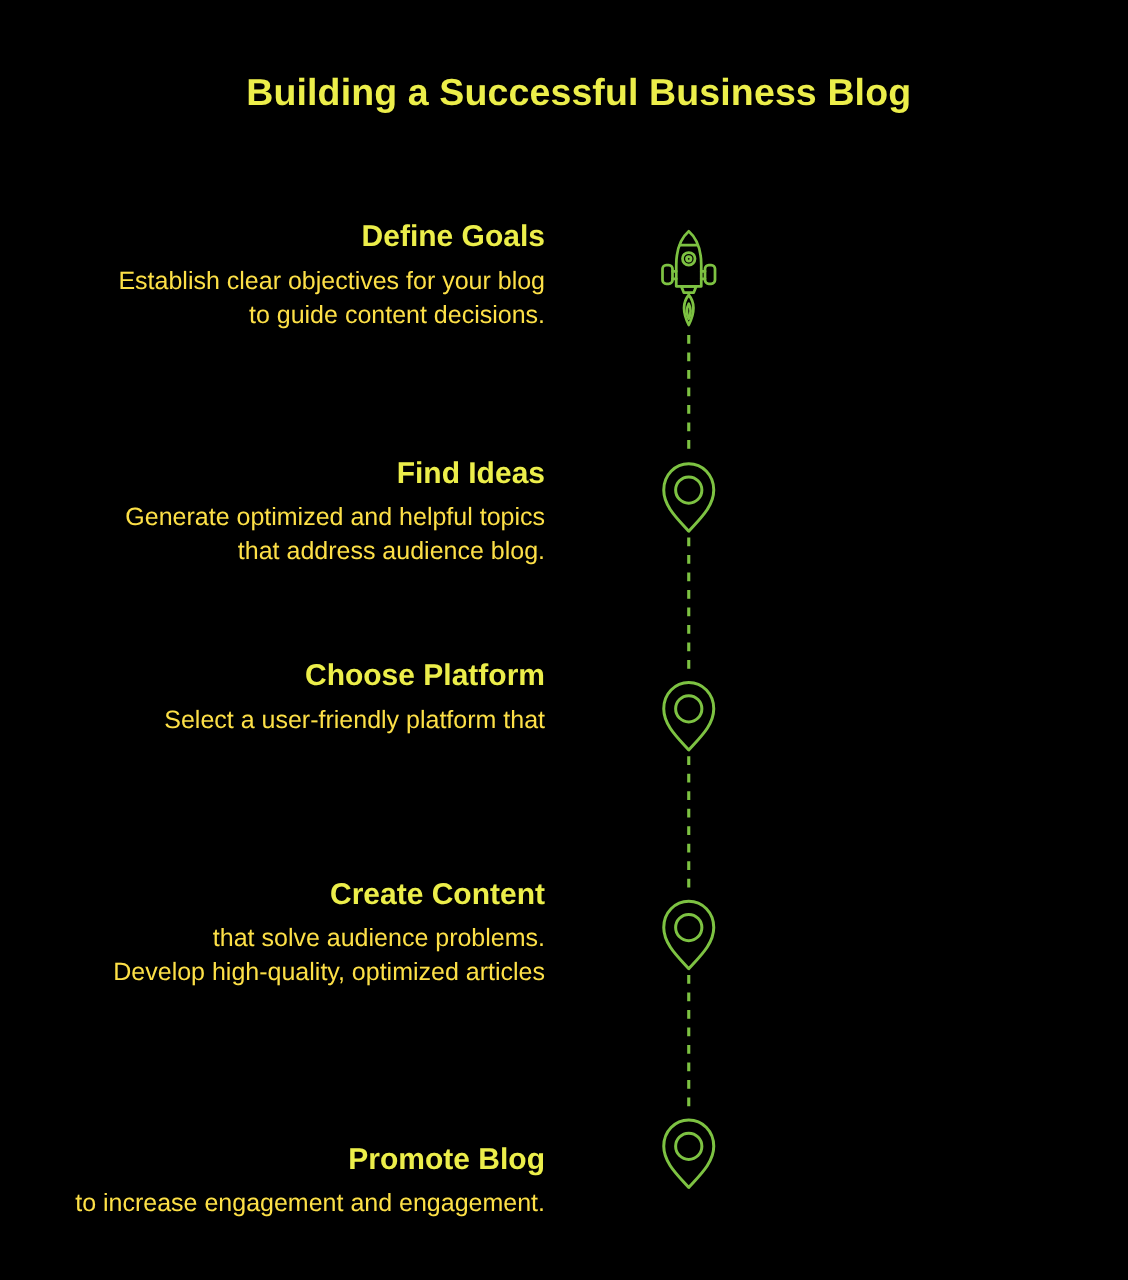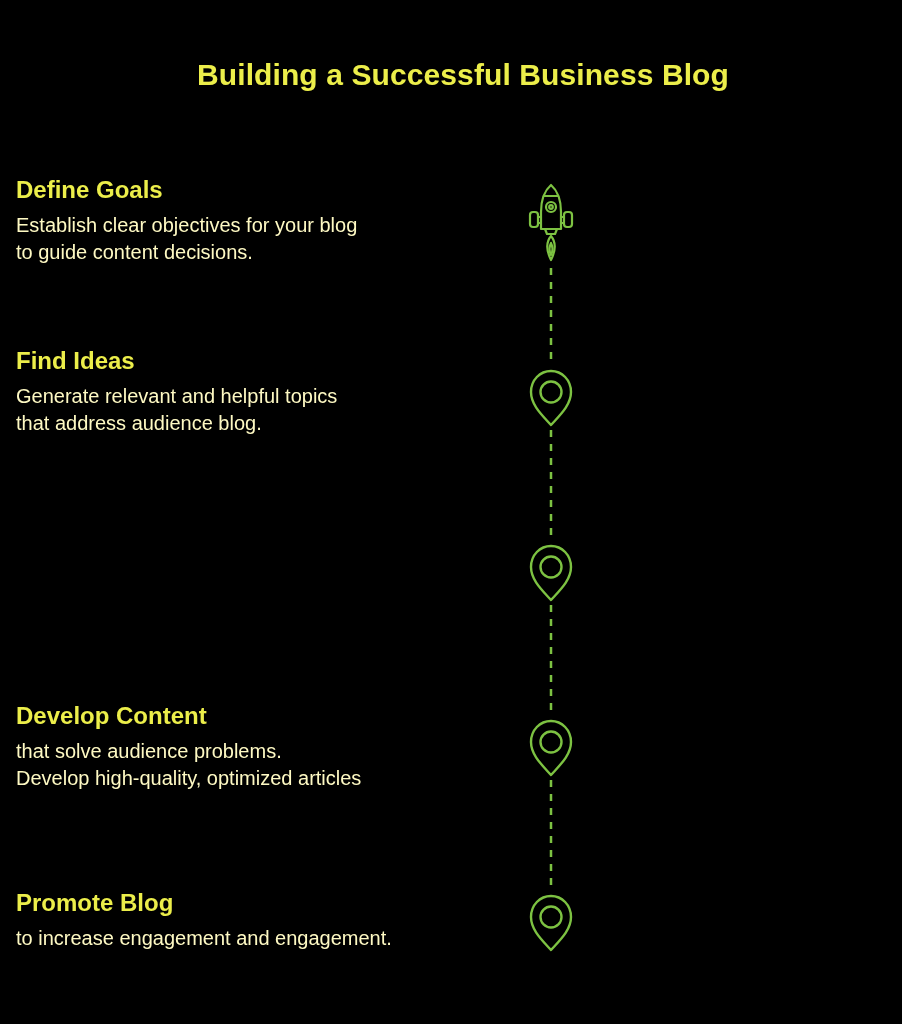--- a/index.html
+++ b/index.html
@@ -5,66 +5,68 @@
   html, body { margin: 0; padding: 0; }
   body {
     width: 902px; height: 1024px; background: #000000; position: relative; overflow: hidden;
     font-family: "Liberation Sans", "DejaVu Sans", sans-serif;
   }
   .title {
     position: absolute; left: 0; top: 58px; width: 926px; text-align: center;
     color: #ecee4a; font-weight: bold; font-size: 30px; letter-spacing: 0.1px;
   }
   .step {
-    position: absolute; left: 16px; width: 420px; text-align: left;
+    position: absolute; left: 16px; width: 420px; text-align: right;
   }
   .step-heading {
     color: #ecee4a; font-weight: bold; font-size: 24px; line-height: 30px; margin: 0;
   }
   .step-desc {
-    color: #fef9c3; font-size: 20px; line-height: 27px; margin-top: 7px;
+    color: #fde047; font-size: 20px; line-height: 27px; margin-top: 7px;
   }
   .timeline { position: absolute; left: 0; top: 0; width: 902px; height: 1024px; pointer-events: none; }
   .icon { position: absolute; }
 </style>
 </head>
 <body>
 
 <div class="title">Building a Successful Business Blog</div>
 
 <div class="step" style="top:175px;">
   <div class="step-heading">Define Goals</div>
   <div class="step-desc">
     <div>Establish clear objectives for your blog</div>
     <div>to guide content decisions.</div>
   </div>
 </div>
 
-<div class="step" style="top:346px;">
+<div class="step" style="top:364px;">
   <div class="step-heading">Find Ideas</div>
   <div class="step-desc">
-    <div>Generate relevant and helpful topics</div>
+    <div>Generate optimized and helpful topics</div>
     <div>that address audience blog.</div>
   </div>
 </div>
 
 <div class="step" style="top:526px;">
+  <div class="step-heading">Choose Platform</div>
   <div class="step-desc">
+    <div>Select a user-friendly platform that</div>
   </div>
 </div>
 
 <div class="step" style="top:701px;">
-  <div class="step-heading">Develop Content</div>
+  <div class="step-heading">Create Content</div>
   <div class="step-desc">
     <div>that solve audience problems.</div>
     <div>Develop high-quality, optimized articles</div>
   </div>
 </div>
 
-<div class="step" style="top:888px;">
+<div class="step" style="top:913px;">
   <div class="step-heading">Promote Blog</div>
   <div class="step-desc">
     <div>to increase engagement and engagement.</div>
   </div>
 </div>
 
 <svg class="timeline" viewBox="0 0 902 1024" width="902" height="1024">
   <g stroke="#7dc242" stroke-width="2.5" stroke-dasharray="7 7" fill="none">
     <line x1="551" y1="268" x2="551" y2="360"></line>
     <line x1="551" y1="430" x2="551" y2="535"></line>

